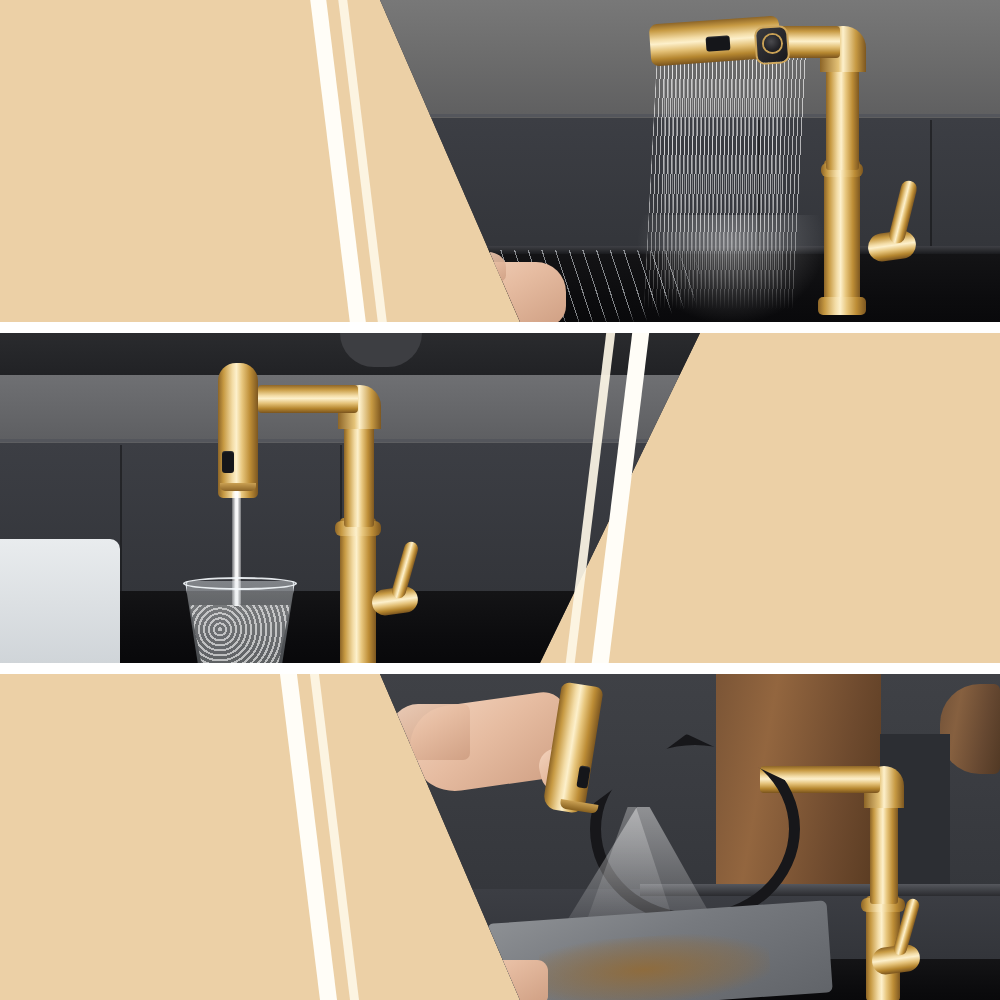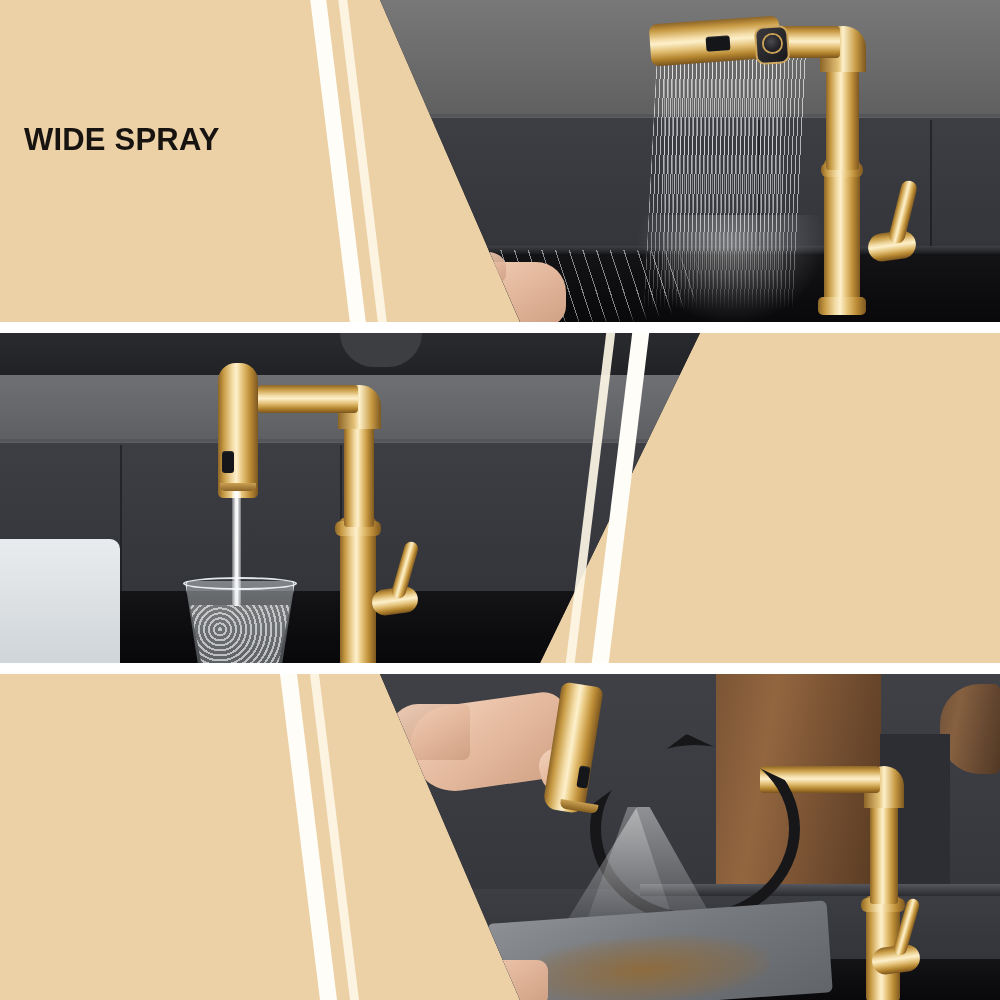--- a/index.html
+++ b/index.html
@@ -220,21 +220,20 @@
 
         <div class="gold-h" style="left:868px;top:232px;width:48px;height:28px;border-radius:14px;transform:rotate(-8deg);"></div>
         <div class="gold-v" style="left:895px;top:180px;width:16px;height:64px;border-radius:8px;transform:rotate(14deg);"></div>
       </div>
     </div>
 
     <div class="stripe" style="left:330px;width:16px;transform:skewX(7deg);"></div>
     <div class="stripe thin" style="left:358px;width:9px;transform:skewX(7deg);opacity:.92;"></div>
 
     <div class="textblock" id="tb-wide">
-      <div class="headline">WIDE SPRAY</div>
     </div>
   </div>
 
   <div class="panel" id="panel-aer">
 
     <div class="photo left">
       <div class="scene">
         <div class="wall-top" style="height:42px;background:linear-gradient(180deg,#2a2b2e,#212225);"></div>
         <div style="position:absolute;left:0;right:0;top:42px;height:68px;background:linear-gradient(180deg,#6f7073,#5d5e61);"></div>
         <div class="counter-edge" style="top:106px;"></div>

